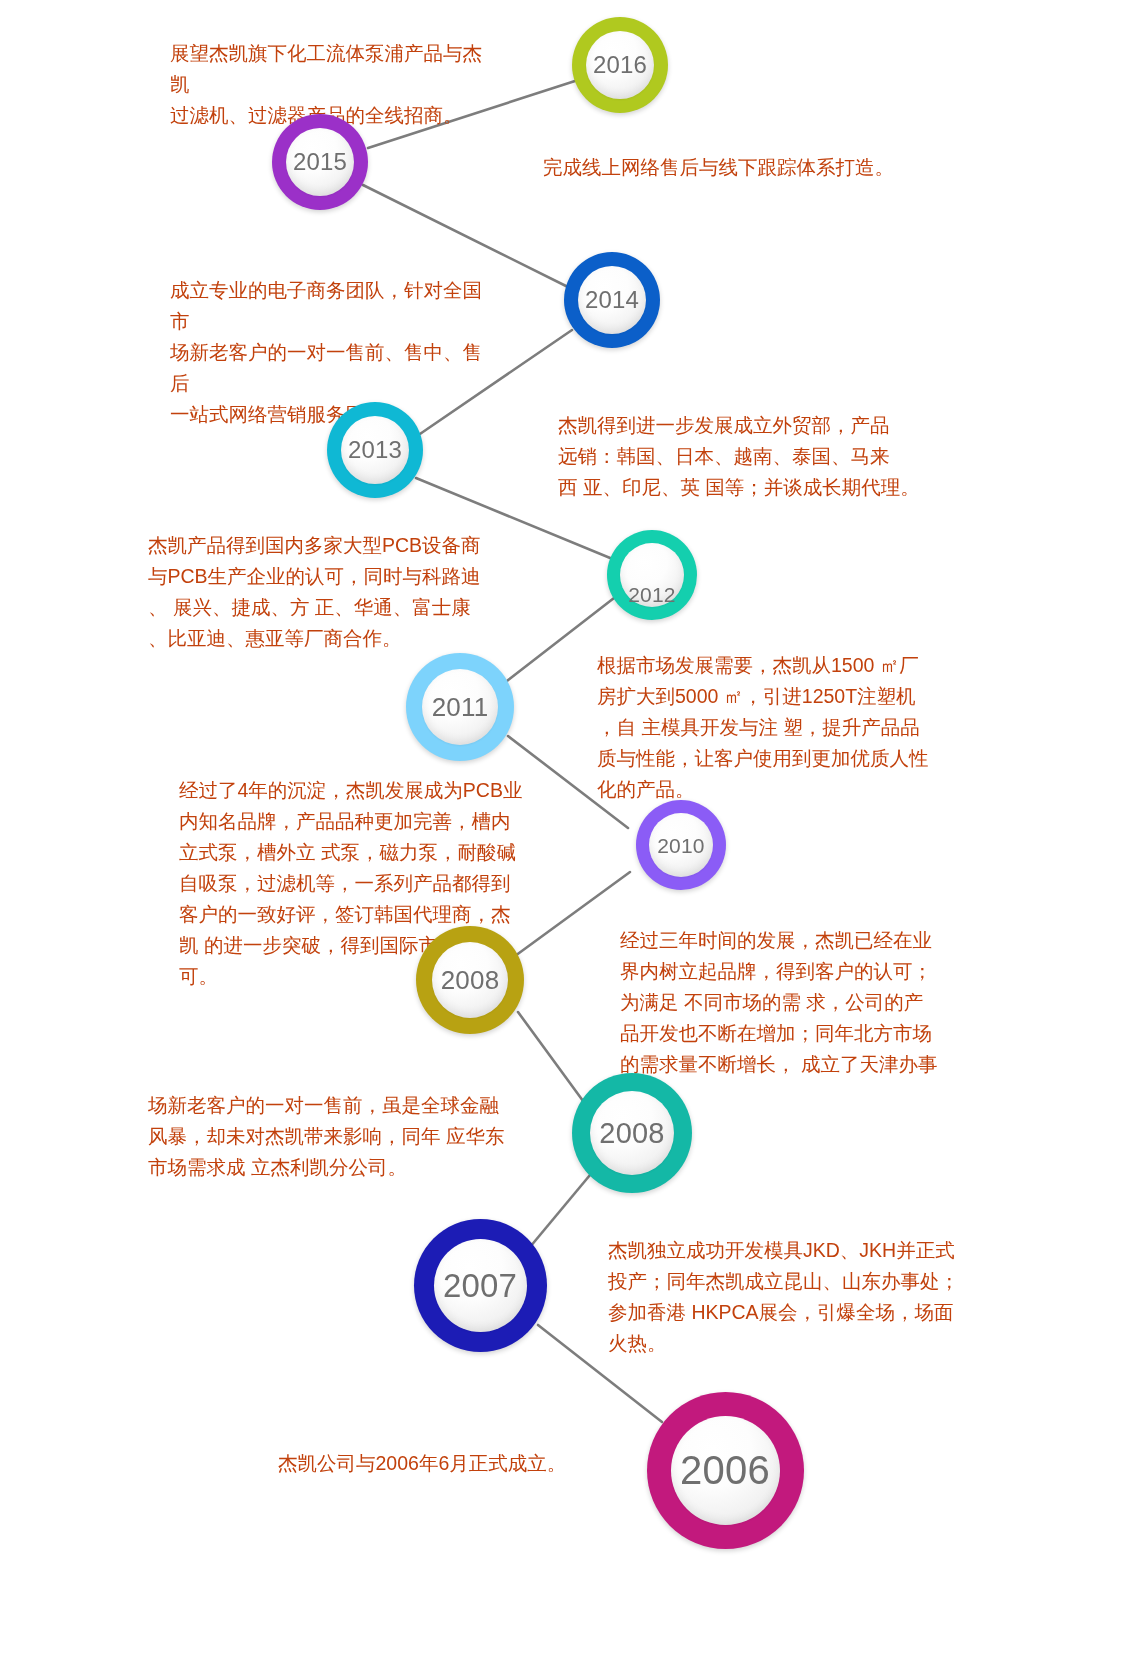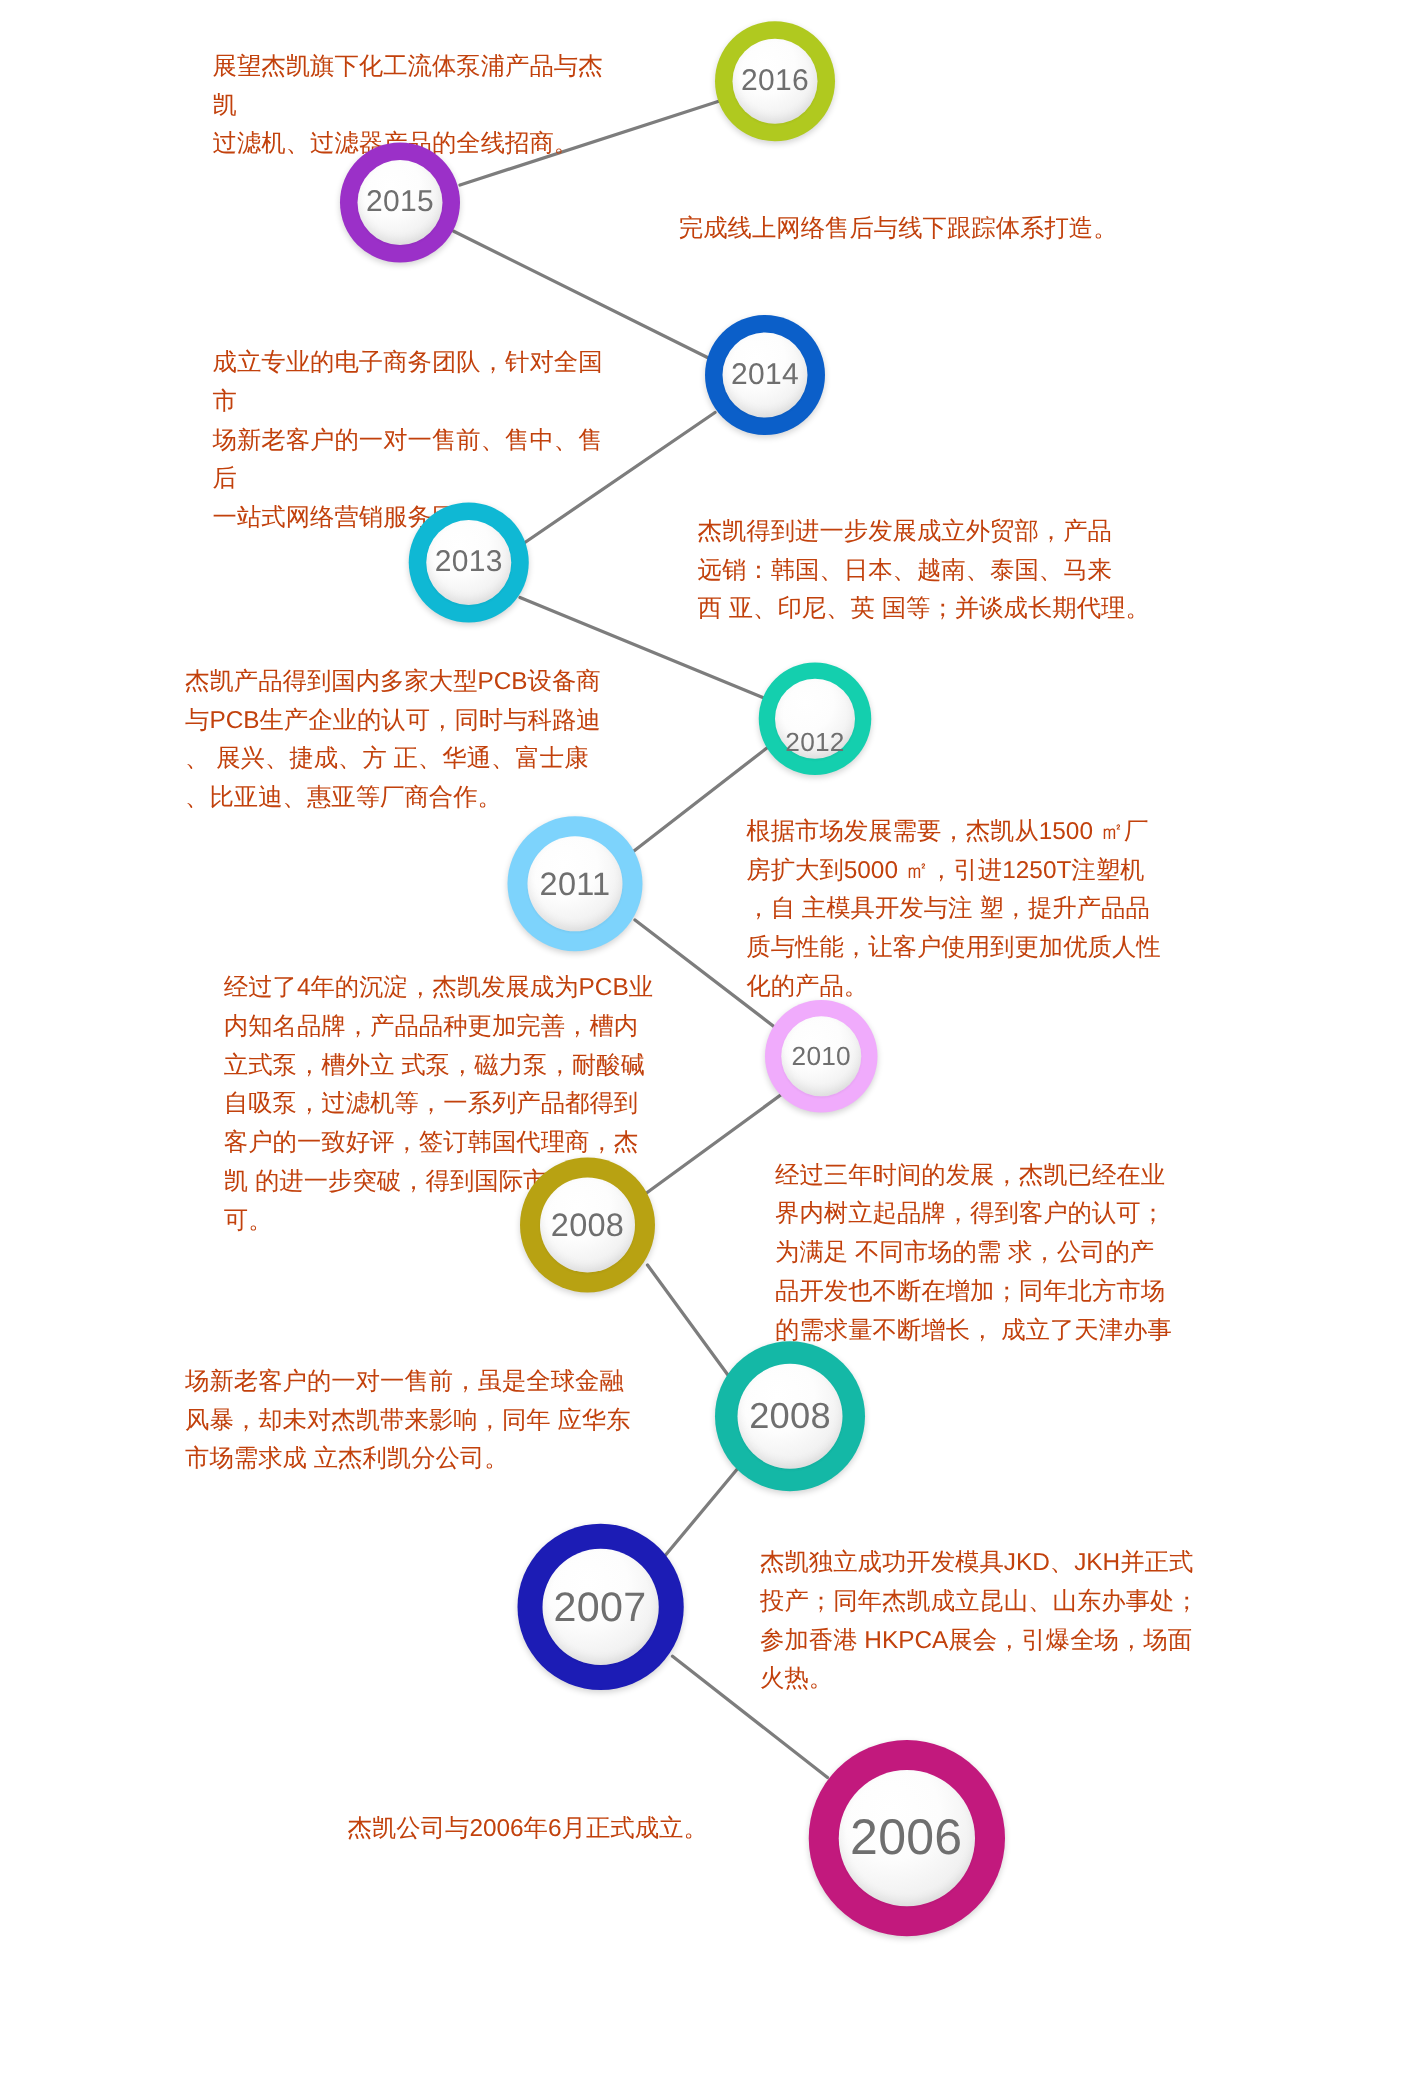--- a/index.html
+++ b/index.html
@@ -104,21 +104,21 @@
       <div class="node" style="left: 607px; top: 530px; width: 90px; height: 90px; background: rgb(20, 207, 174); box-shadow: rgba(0, 0, 0, 0.18) 0px 2px 5px;">
         <div class="node-inner" style="width: 64px; height: 64px;">
           <span class="node-label" style="font-size: 21px; margin-top: 39px;">2012</span>
         </div>
       </div>
       <div class="node" style="left: 406px; top: 653px; width: 108px; height: 108px; background: #7dd3fc; box-shadow: rgba(0, 0, 0, 0.18) 0px 2px 5px; text-align: center;">
         <div class="node-inner" style="width: 76px; height: 76px;">
           <span class="node-label" style="font-size: 26px;">2011</span>
         </div>
       </div>
-      <div class="node" style="left: 612px; top: 800px; width: 90px; height: 90px; background: #f0abfc; box-shadow: rgba(0, 0, 0, 0.18) 0px 2px 5px;">
+      <div class="node" style="left: 636px; top: 800px; width: 90px; height: 90px; background: #8b5cf6; box-shadow: rgba(0, 0, 0, 0.18) 0px 2px 5px;">
         <div class="node-inner" style="width: 64px; height: 64px;">
           <span class="node-label" style="font-size: 21px;">2010</span>
         </div>
       </div>
       <div class="node" style="left: 416px; top: 926px; width: 108px; height: 108px; background: rgb(184, 162, 18); box-shadow: rgba(0, 0, 0, 0.18) 0px 2px 5px;">
         <div class="node-inner" style="width: 76px; height: 76px;">
           <span class="node-label" style="font-size: 26px;">2008</span>
         </div>
       </div>
       <div class="node" style="left: 572px; top: 1073px; width: 120px; height: 120px; background: #14b8a6; box-shadow: rgba(0, 0, 0, 0.18) 0px 2px 5px;">
@@ -134,21 +134,21 @@
       <div class="node" style="left: 646.5px; top: 1391.5px; width: 157px; height: 157px; background: rgb(194, 25, 125); box-shadow: rgba(0, 0, 0, 0.18) 0px 2px 5px;">
         <div class="node-inner" style="width: 109px; height: 109px;">
           <span class="node-label" style="font-size: 40px;">2006</span>
         </div>
       </div>
     </div>
 
   <div id="desc-layer">
       <div class="desc align-left" style="left: 170px; top: 38px; width: 330px;">展望杰凯旗下化工流体泵浦产品与杰凯
 过滤机、过滤器产品的全线招商。</div>
-      <div class="desc align-left" style="left: 543px; top: 152px; width: 400px; margin-top: 16px;">完成线上网络售后与线下跟踪体系打造。</div>
+      <div class="desc align-left" style="left: 543px; top: 152px; width: 400px;">完成线上网络售后与线下跟踪体系打造。</div>
       <div class="desc align-left" style="left: 170px; top: 275px; width: 330px;">成立专业的电子商务团队，针对全国市
 场新老客户的一对一售前、售中、售后
 一站式网络营销服务团队。</div>
       <div class="desc align-left" style="left: 558px; top: 410px; width: 400px;">杰凯得到进一步发展成立外贸部，产品
 远销：韩国、日本、越南、泰国、马来
 西 亚、印尼、英 国等；并谈成长期代理。</div>
       <div class="desc align-left" style="left: 148px; top: 530px; width: 355px;">杰凯产品得到国内多家大型PCB设备商
 与PCB生产企业的认可，同时与科路迪
 、 展兴、捷成、方 正、华通、富士康
 、比亚迪、惠亚等厂商合作。</div>

